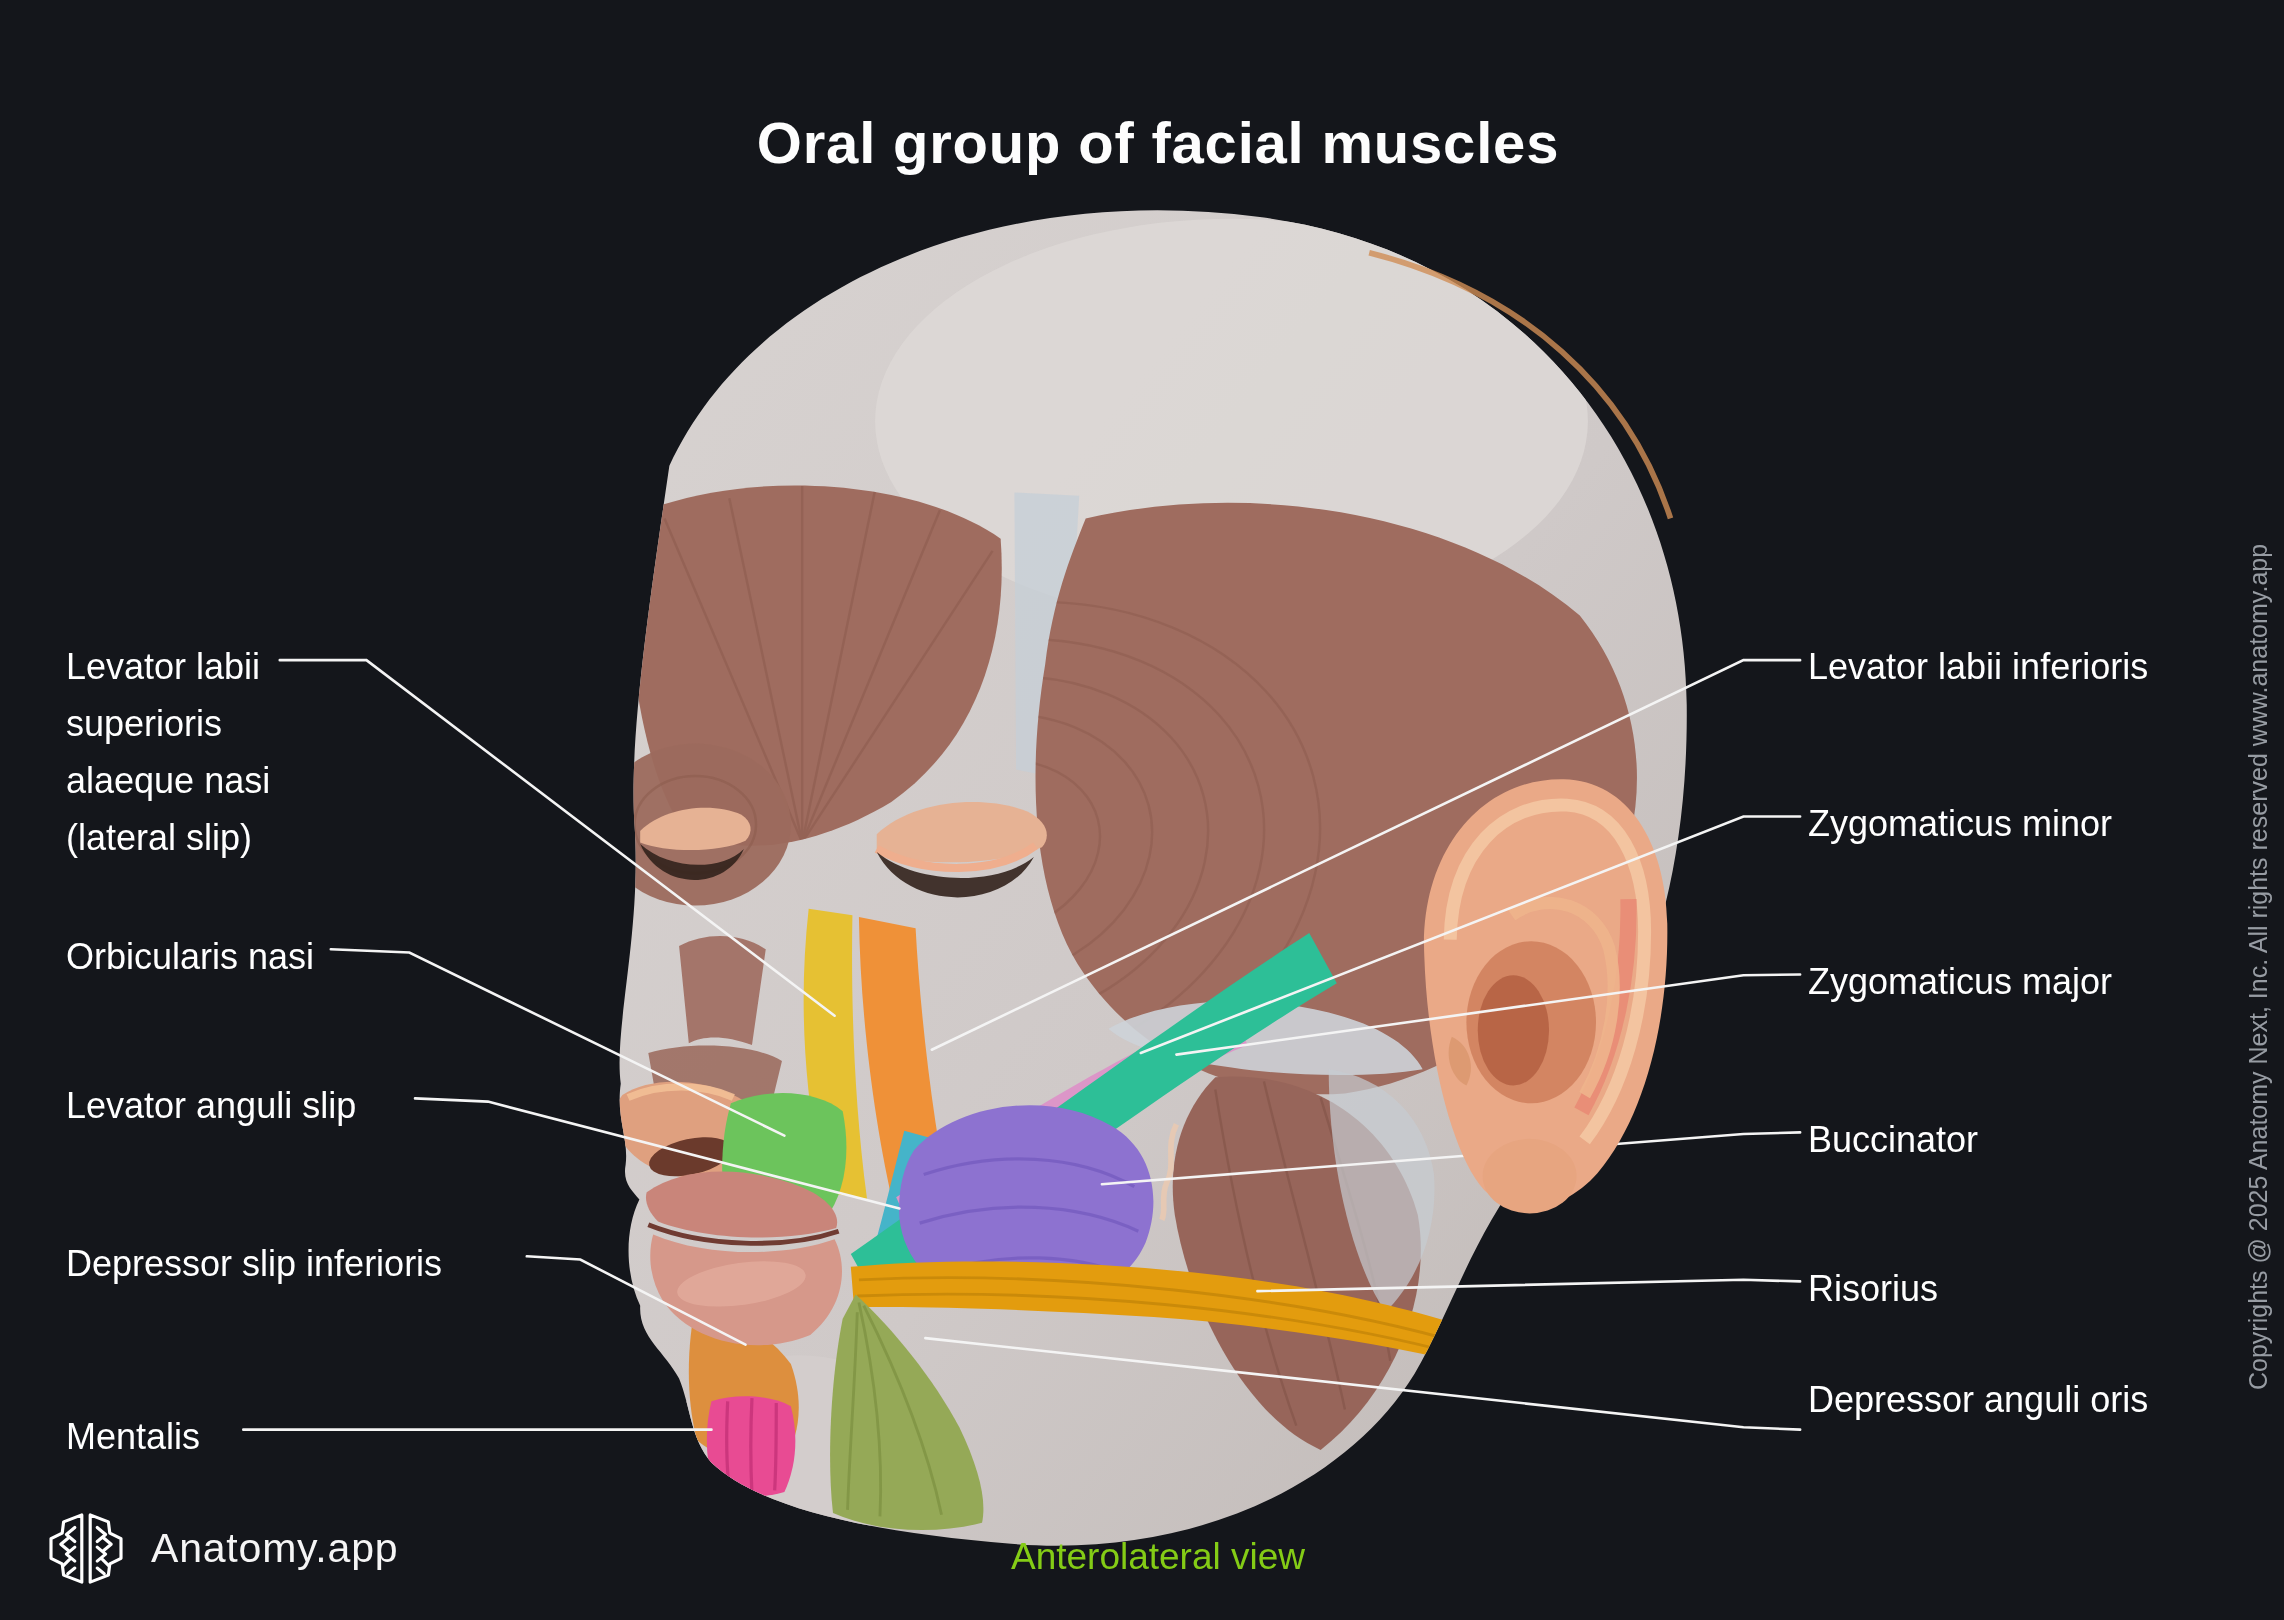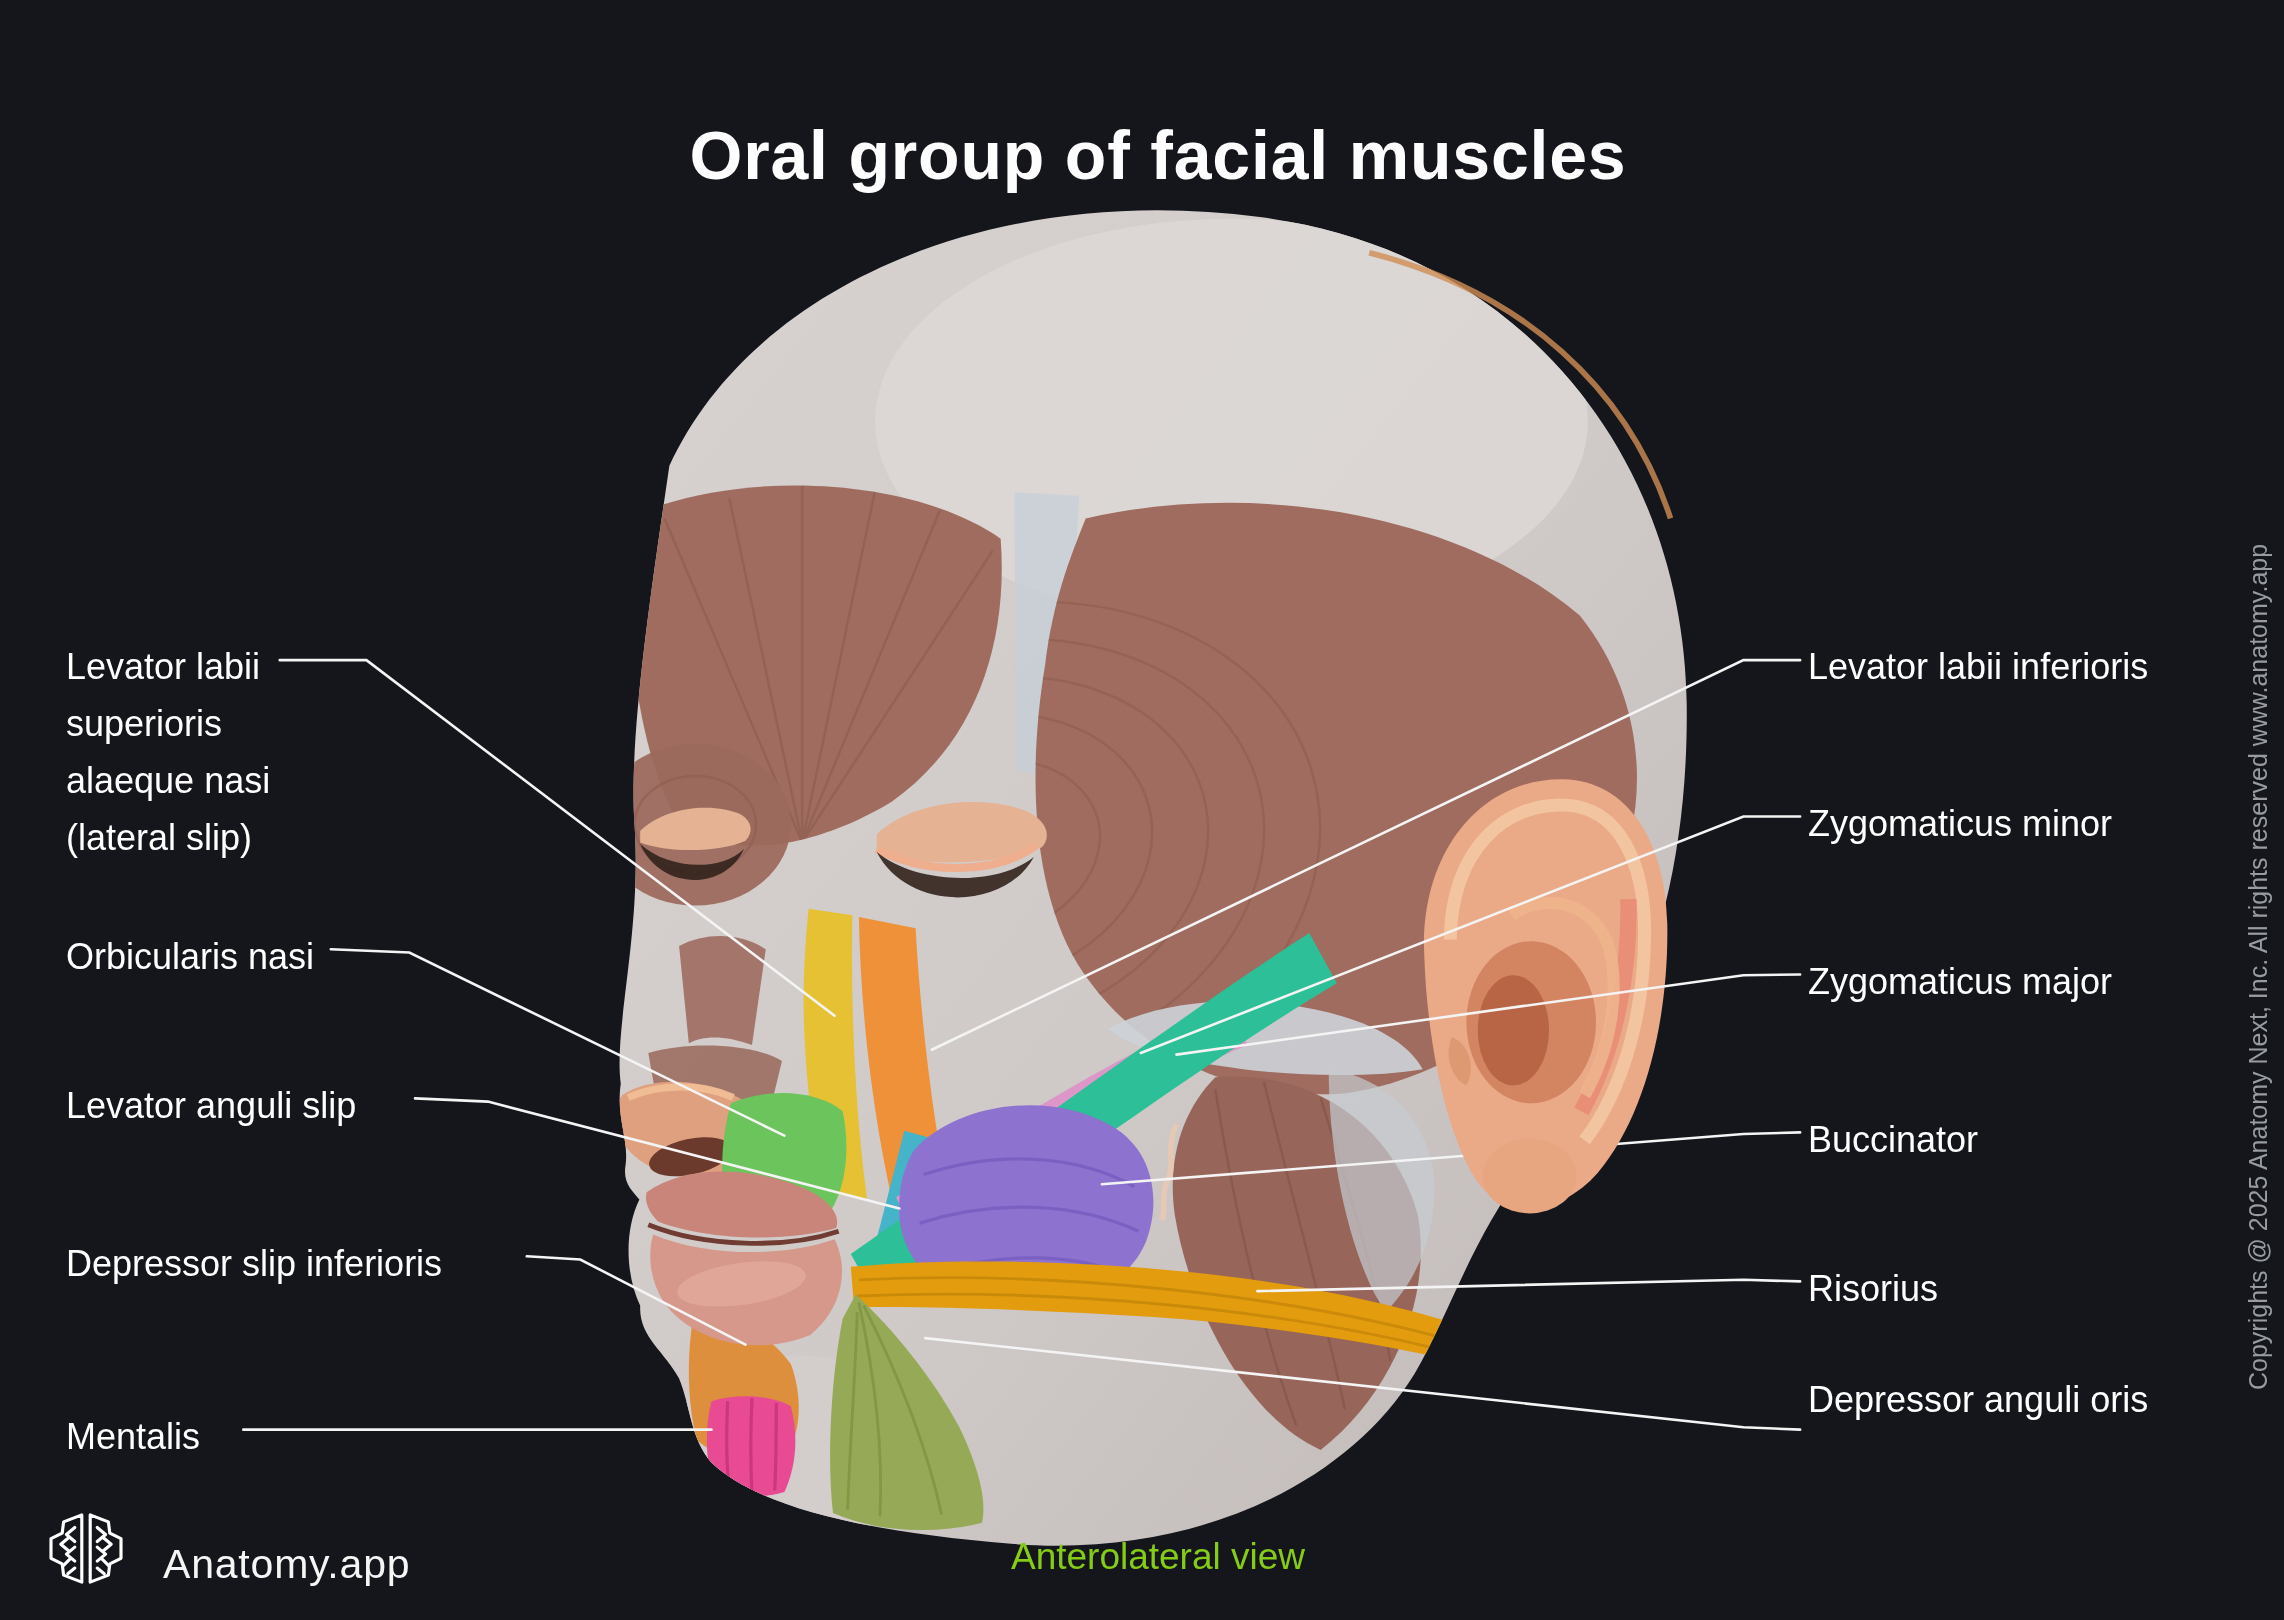--- a/index.html
+++ b/index.html
@@ -7,35 +7,35 @@
     width:2284px;height:1620px;overflow:hidden;
     background:#14161b;
     font-family:"Liberation Sans", sans-serif;
     position:relative;
   }
   .stage{position:absolute;left:0;top:0;width:2284px;height:1620px;}
   .art{position:absolute;left:0;top:0;width:2284px;height:1620px;}
   .title{
     position:absolute;left:32px;right:0;top:70px;
     text-align:center;color:#fdfdfd;
-    font-size:68px;font-weight:bold;letter-spacing:0.8px;
+    font-size:58px;font-weight:bold;letter-spacing:0.8px;
   }
   .label{
     position:absolute;color:#ffffff;
     font-size:36px;line-height:57px;white-space:pre-line;
   }
   .label.left{left:66px;}
   .label.right{left:1808px;}
   .caption{
     position:absolute;left:32px;right:0;top:1536px;
     text-align:center;color:#84cc16;font-size:37px;
   }
   .brand{
     position:absolute;left:44px;top:1509px;
-    display:flex;align-items:flex-end;gap:35px;
+    display:flex;align-items:center;gap:23px;
   }
   .brand-name{color:#f5f5f5;font-size:41px;letter-spacing:0.8px;}
   .copyright{
     position:absolute;left:2241px;top:1390px;
     width:1014px;height:34px;line-height:34px;
     transform:rotate(-90deg);transform-origin:0 0;
     color:#979ca3;font-size:25px;text-align:left;
   }
 </style>
 </head>

